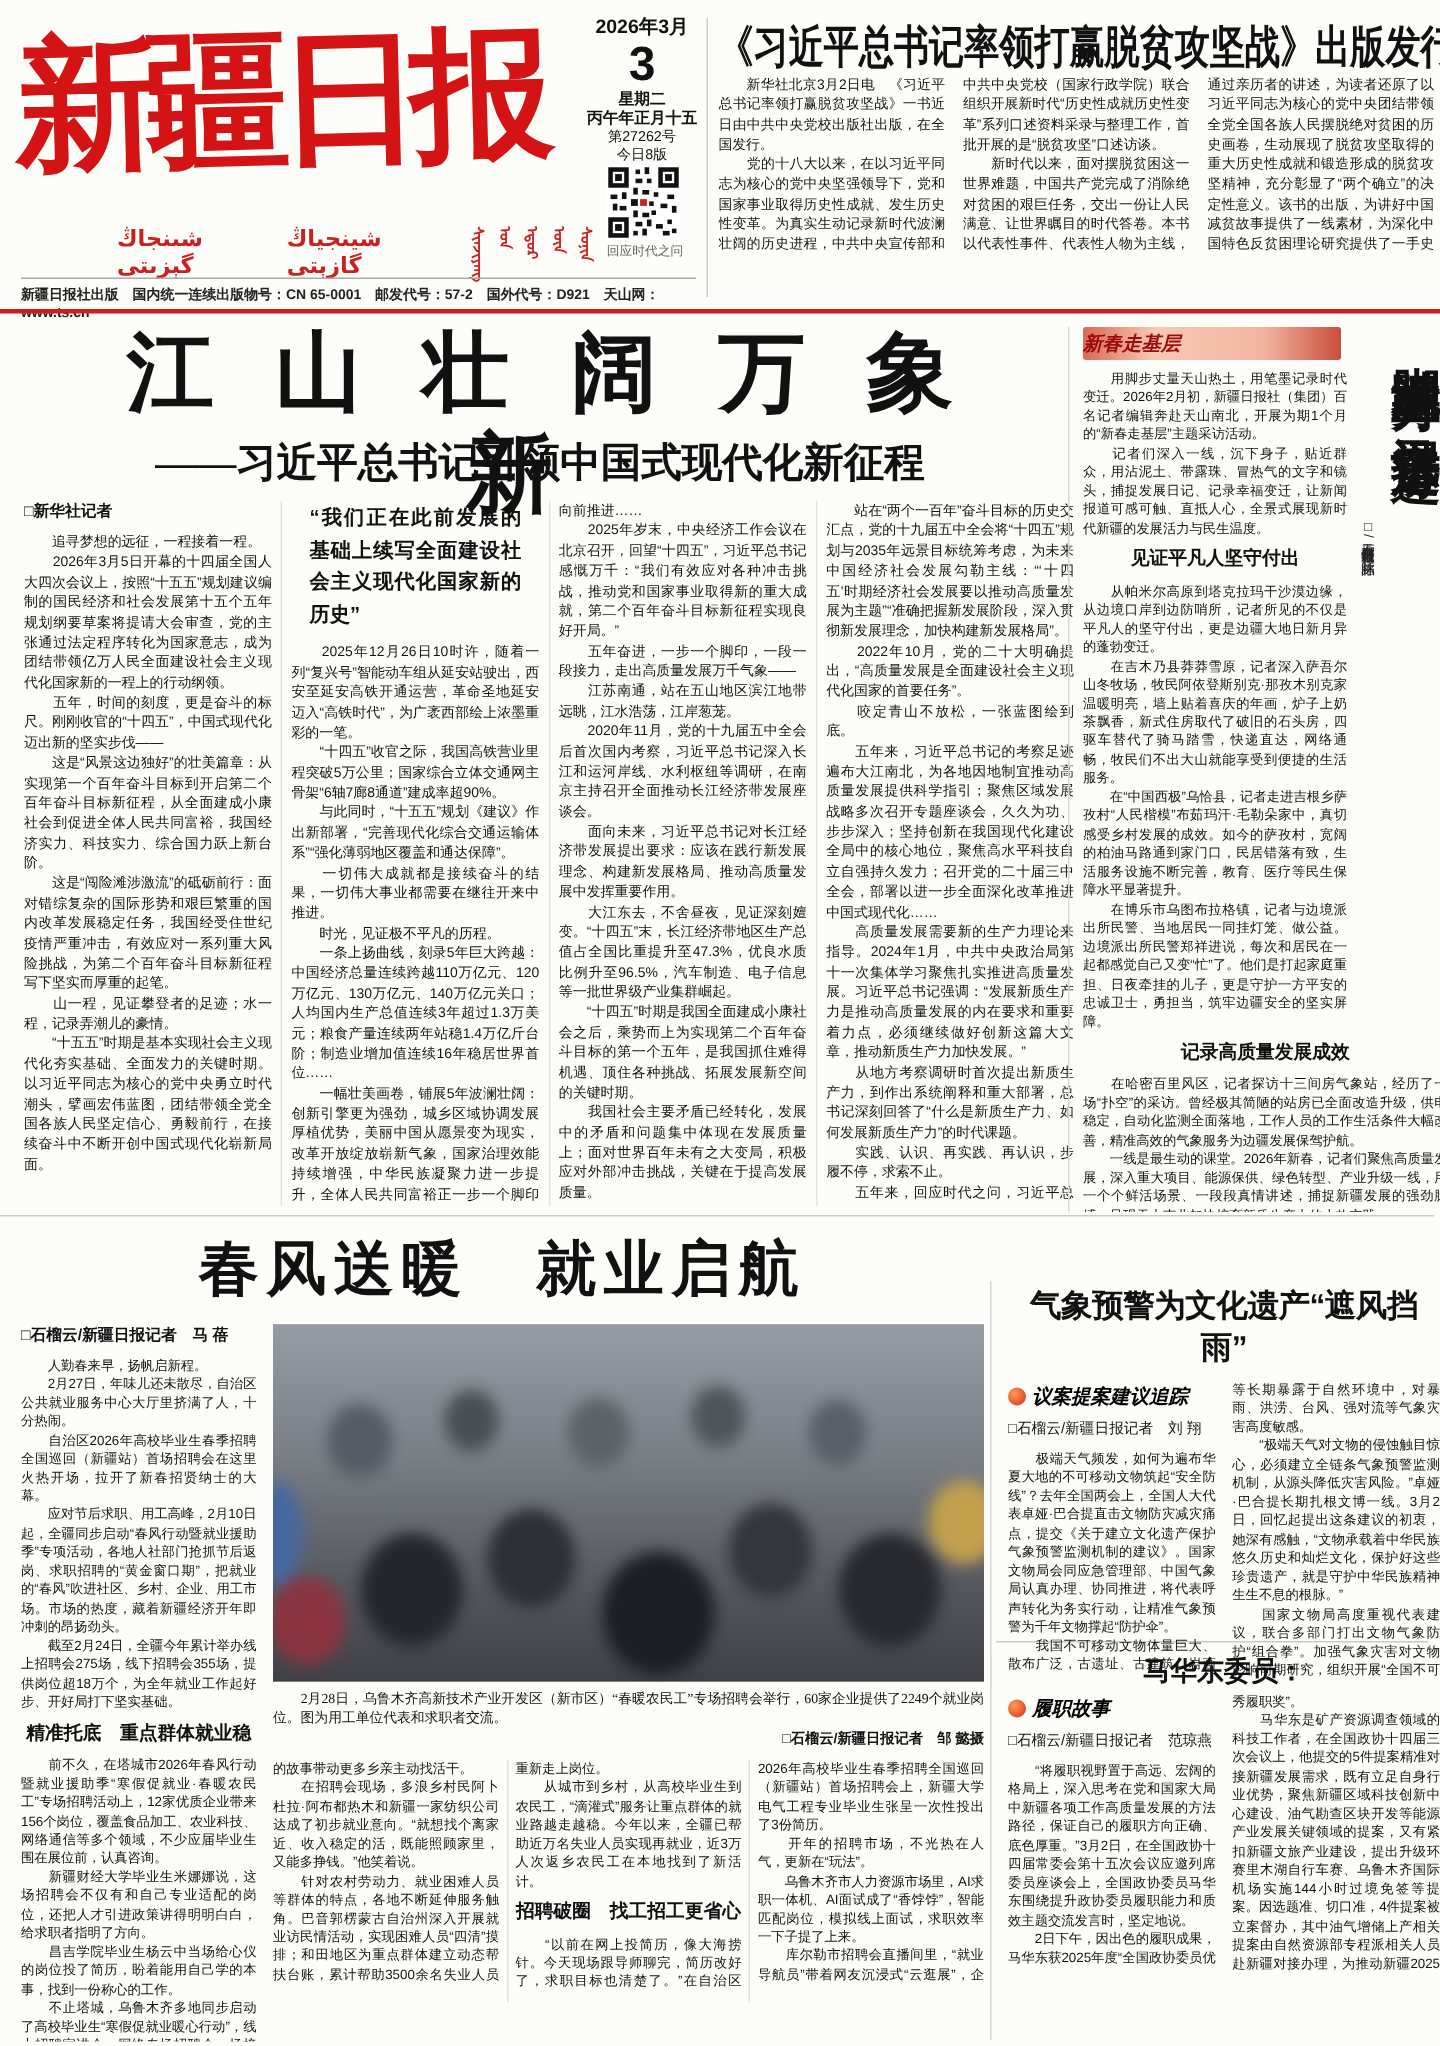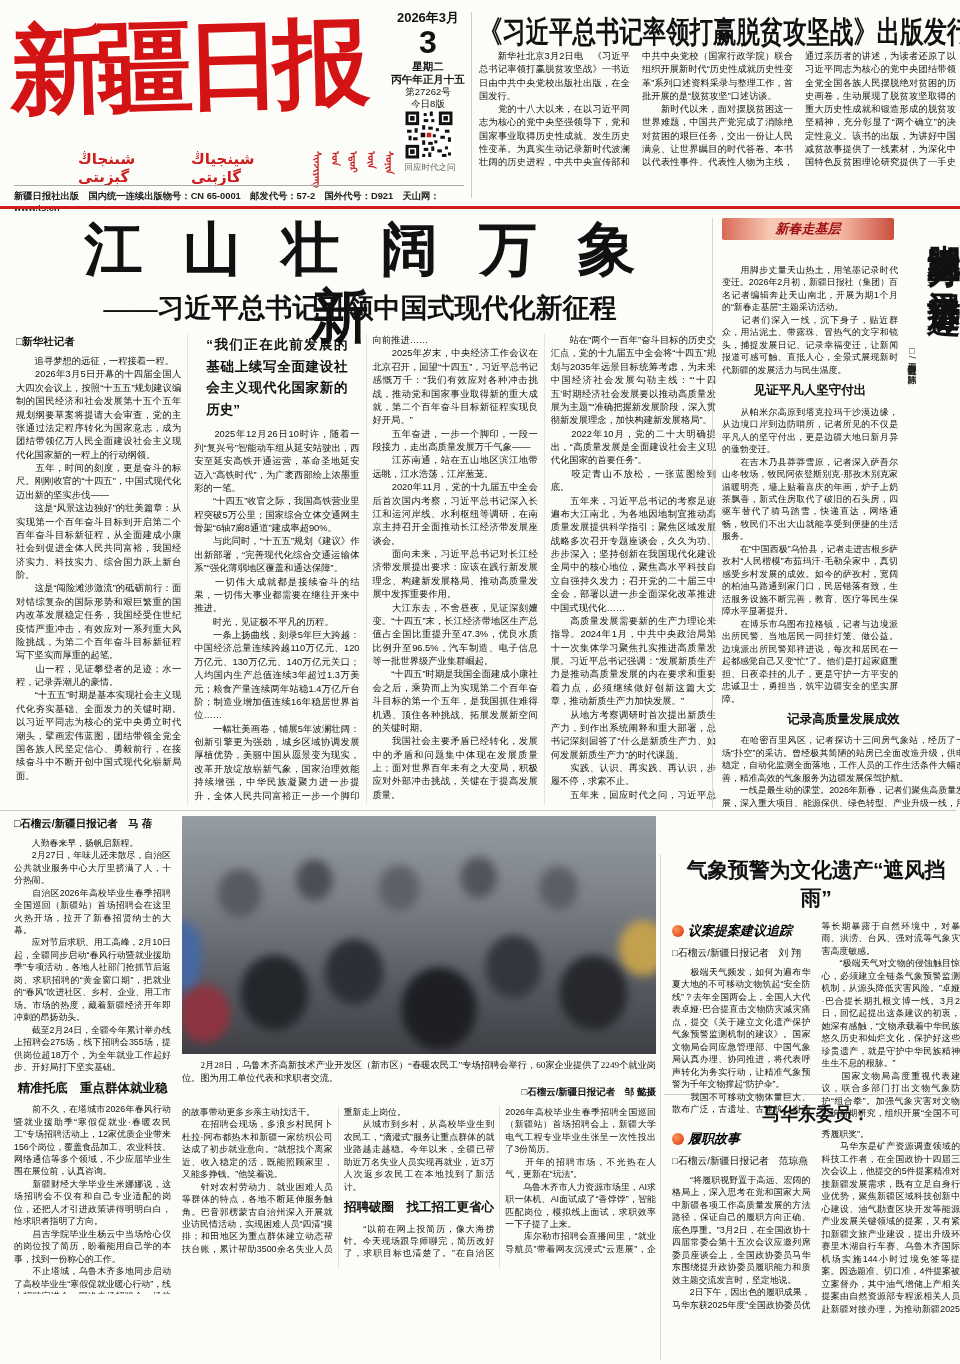--- a/index.html
+++ b/index.html
@@ -47,21 +47,21 @@
   .flow{white-space:pre-line;margin:0;}
   .col-subhead{font-weight:900;font-size:13.5px;line-height:1.6;margin:8px 12px;text-align:justify;}
   
   .spring{position:absolute;left:712px;top:218px;width:243px;height:590px;
           border-left:1px solid #d8d8d8;padding-left:9px;box-sizing:content-box;
           font-size:8.9px;line-height:1.4;text-align:justify;overflow:hidden;}
   .vblock{float:right;width:62px;height:468px;margin-left:5px;display:flex;flex-direction:row;}
   .vbyline{writing-mode:vertical-rl;font-size:9px;padding-top:128px;width:15px;color:#222;}
   .vtitle{writing-mode:vertical-rl;font-size:33px;font-weight:900;letter-spacing:2px;
           width:44px;line-height:1.1;}
-  .banner{height:22px;line-height:22px;width:172px;margin-bottom:24px;text-align:center;
+  .banner{height:22px;line-height:22px;width:172px;margin-bottom:6px;text-align:left;
           background:linear-gradient(90deg,#d96a56,#f6c9b4 28%,#f3b5a2 70%,#c94e3c);
           color:#9e0b0b;font-weight:900;font-style:italic;font-size:13px;border-radius:2px;}
   .spring-subhead{font-weight:900;font-size:12.5px;text-align:center;margin:6px 0;}
   
   .h-div-mid{position:absolute;left:0;top:810px;width:956px;height:1px;background:#c9c9c9;}
   .h-div-right{position:absolute;left:664px;top:1094px;width:288px;height:1px;background:#c9c9c9;}
   
   .jobs{position:absolute;left:14px;top:816px;width:642px;}
   .jobs-h{text-align:center;font-size:40px;font-weight:900;letter-spacing:5px;margin:2px 0 10px 0;}
   .jobs-flex{display:flex;gap:11px;}
@@ -251,20 +251,21 @@
 　　一线是最生动的课堂。2026年新春，记者们聚焦高质量发展，深入重大项目、能源保供、绿色转型、产业升级一线，用一个个鲜活场景、一段段真情讲述，捕捉新疆发展的强劲脉搏，呈现天山南北加快培育新质生产力的火热实践。
 　　记者踩着积雪，探访呼图壁县天山深处34.5公里长的输煤廊道，记录700万吨“乌金”借“廊”下山的绿色变革，见证了阿尔达克·达吾列提从运煤司机到巡检员的职业蜕变，更读懂了生态保护与产业发展共生共荣的深刻内涵。
 　　在“一关通四国”的吉木乃口岸，记者看到了对外开放的蓬勃活力：跨境游新年旅游团整装出发，中哈互免签证政策让群众“说走就走”的跨境旅游成为现实；边民互市里，群众提着进口糖果、巧克力、乳制品等商品满载而归，欢声笑语间尽显边境贸易的蓬勃生机。（下转第三版）</p>
 
   </div>
 
   <div class="h-div-mid"></div>
   <div class="h-div-right"></div>
 
   <div class="jobs">
+    <div class="jobs-h">春风送暖　就业启航</div>
     <div class="jobs-flex">
       <div class="jobs-left">
         <p class="byline">□石榴云/新疆日报记者　马 蓓</p>
         <p class="flow">　　人勤春来早，扬帆启新程。
 　　2月27日，年味儿还未散尽，自治区公共就业服务中心大厅里挤满了人，十分热闹。
 　　自治区2026年高校毕业生春季招聘全国巡回（新疆站）首场招聘会在这里火热开场，拉开了新春招贤纳士的大幕。
 　　应对节后求职、用工高峰，2月10日起，全疆同步启动“春风行动暨就业援助季”专项活动，各地人社部门抢抓节后返岗、求职招聘的“黄金窗口期”，把就业的“春风”吹进社区、乡村、企业、用工市场。市场的热度，藏着新疆经济开年即冲刺的昂扬劲头。
 　　截至2月24日，全疆今年累计举办线上招聘会275场，线下招聘会355场，提供岗位超18万个，为全年就业工作起好步、开好局打下坚实基础。</p>
         <p class="jobs-subhead">精准托底　重点群体就业稳</p>
         <p class="flow">　　前不久，在塔城市2026年春风行动暨就业援助季“寒假促就业·春暖农民工”专场招聘活动上，12家优质企业带来156个岗位，覆盖食品加工、农业科技、网络通信等多个领域，不少应届毕业生围在展位前，认真咨询。

